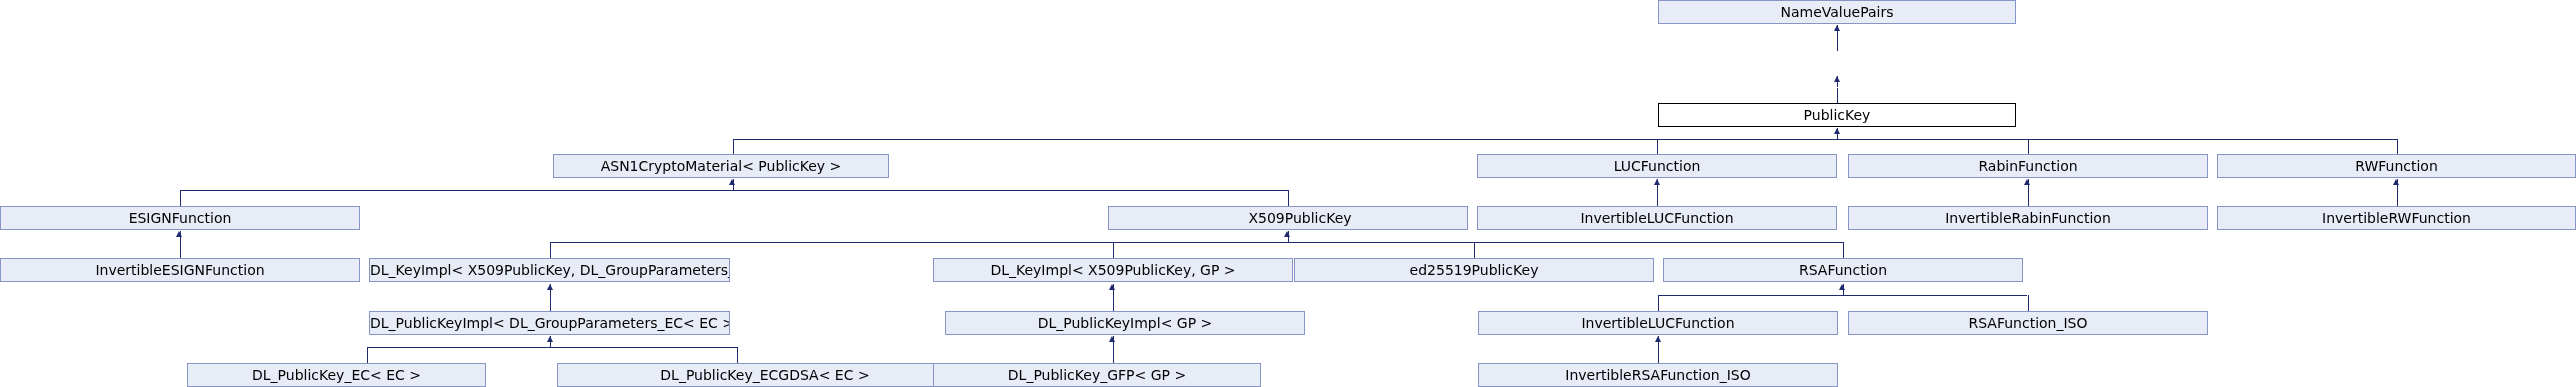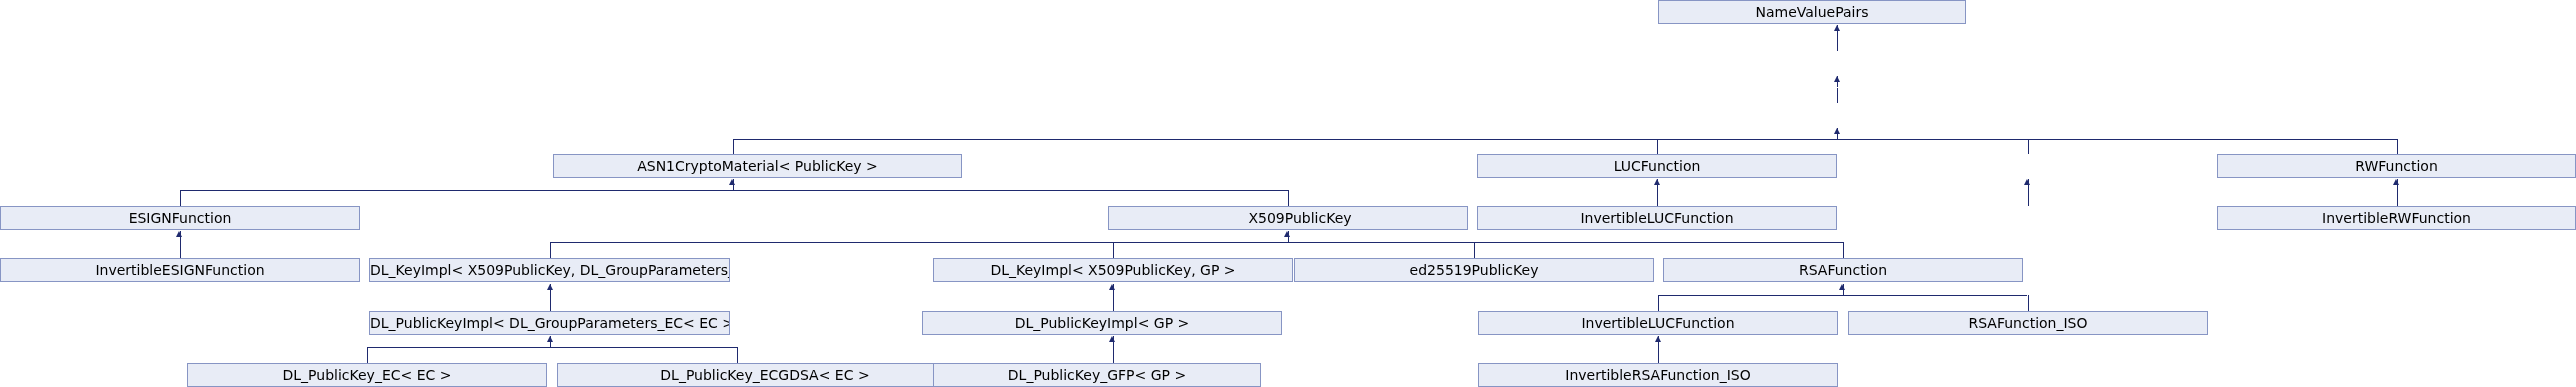--- a/index.html
+++ b/index.html
@@ -99,35 +99,38 @@
     <div class="edge v" style="left: 550px; top: 336px; height: 11.2px;"></div>
     <div class="edge v" style="left: 367px; top: 347px; height: 16px;"></div>
     <div class="edge v" style="left: 737px; top: 347px; height: 16px;"></div>
     <div class="edge h" style="left: 367px; top: 347px; width: 370px;"></div>
     <div class="arrow" style="left: 1109px; top: 336px;"></div>
     <div class="edge v" style="left: 1113px; top: 336px; height: 11.2px;"></div>
     <div class="edge v" style="left: 1113px; top: 347px; height: 16px;"></div>
     <div class="arrow" style="left: 1655px; top: 336px;"></div>
     <div class="edge v" style="left: 1658px; top: 336px; height: 11.2px;"></div>
     <div class="edge v" style="left: 1658px; top: 347px; height: 16px;"></div>
-    <div class="node" style="left: 1658px; top: 0px; width: 308px;"><span>NameValuePairs</span></div>
-    <div class="node" style="left: 553px; top: 154px; width: 409px;"><span>ASN1CryptoMaterial&lt; PublicKey &gt;</span></div>
+    <div class="node" style="left: 1658px; top: 0px; width: 358px;"><span>NameValuePairs</span></div>
+    <div class="node current" style="left: 1658px; top: 103px; width: 358px;"><span>PublicKey</span></div>
+    <div class="node" style="left: 553px; top: 154px; width: 336px;"><span>ASN1CryptoMaterial&lt; PublicKey &gt;</span></div>
     <div class="node" style="left: 1477px; top: 154px; width: 360px;"><span>LUCFunction</span></div>
+    <div class="node" style="left: 1848px; top: 154px; width: 360px;"><span>RabinFunction</span></div>
     <div class="node" style="left: 2217px; top: 154px; width: 359px;"><span>RWFunction</span></div>
     <div class="node" style="left: 0px; top: 206px; width: 360px;"><span>ESIGNFunction</span></div>
     <div class="node" style="left: 1108px; top: 206px; width: 360px; padding-left: 24px;"><span>X509PublicKey</span></div>
     <div class="node" style="left: 1477px; top: 206px; width: 360px;"><span>InvertibleLUCFunction</span></div>
+    <div class="node" style="left: 1848px; top: 206px; width: 360px;"><span>InvertibleRabinFunction</span></div>
     <div class="node" style="left: 0px; top: 258px; width: 360px;"><span>InvertibleESIGNFunction</span></div>
     <div class="node" style="left: 2217px; top: 206px; width: 359px;"><span>InvertibleRWFunction</span></div>
     <div class="node" style="left: 369px; top: 258px; width: 361px;"><span>DL_KeyImpl&lt; X509PublicKey, DL_GroupParameters_EC&lt; EC &gt; &gt;</span></div>
     <div class="node" style="left: 933px; top: 258px; width: 360px;"><span>DL_KeyImpl&lt; X509PublicKey, GP &gt;</span></div>
     <div class="node" style="left: 1294px; top: 258px; width: 360px;"><span>ed25519PublicKey</span></div>
     <div class="node" style="left: 1663px; top: 258px; width: 360px;"><span>RSAFunction</span></div>
     <div class="node" style="left: 369px; top: 311px; width: 361px;"><span>DL_PublicKeyImpl&lt; DL_GroupParameters_EC&lt; EC &gt; &gt;</span></div>
-    <div class="node" style="left: 922px; top: 311px; width: 360px;"><span>DL_PublicKeyImpl&lt; GP &gt;</span></div>
+    <div class="node" style="left: 945px; top: 311px; width: 360px;"><span>DL_PublicKeyImpl&lt; GP &gt;</span></div>
     <div class="node" style="left: 1478px; top: 311px; width: 360px;"><span>InvertibleLUCFunction</span></div>
     <div class="node" style="left: 1848px; top: 311px; width: 360px;"><span>RSAFunction_ISO</span></div>
-    <div class="node" style="left: 187px; top: 363px; width: 360px;"><span>DL_PublicKey_EC&lt; EC &gt;</span></div>
+    <div class="node" style="left: 187px; top: 363px; width: 299px;"><span>DL_PublicKey_EC&lt; EC &gt;</span></div>
     <div class="node" style="left: 557px; top: 363px; width: 416px;"><span>DL_PublicKey_ECGDSA&lt; EC &gt;</span></div>
     <div class="node" style="left: 933px; top: 363px; width: 328px;"><span>DL_PublicKey_GFP&lt; GP &gt;</span></div>
     <div class="node" style="left: 1478px; top: 363px; width: 360px;"><span>InvertibleRSAFunction_ISO</span></div>
   </div>
 
 
 </body></html>

